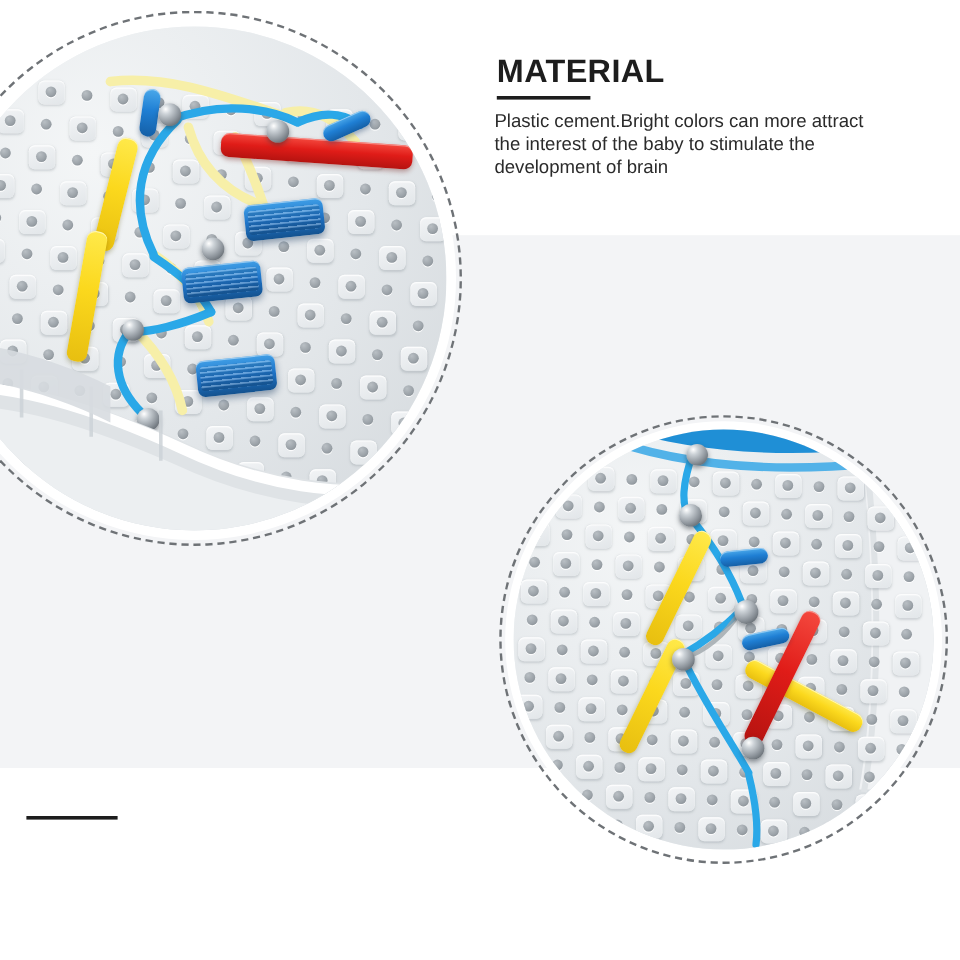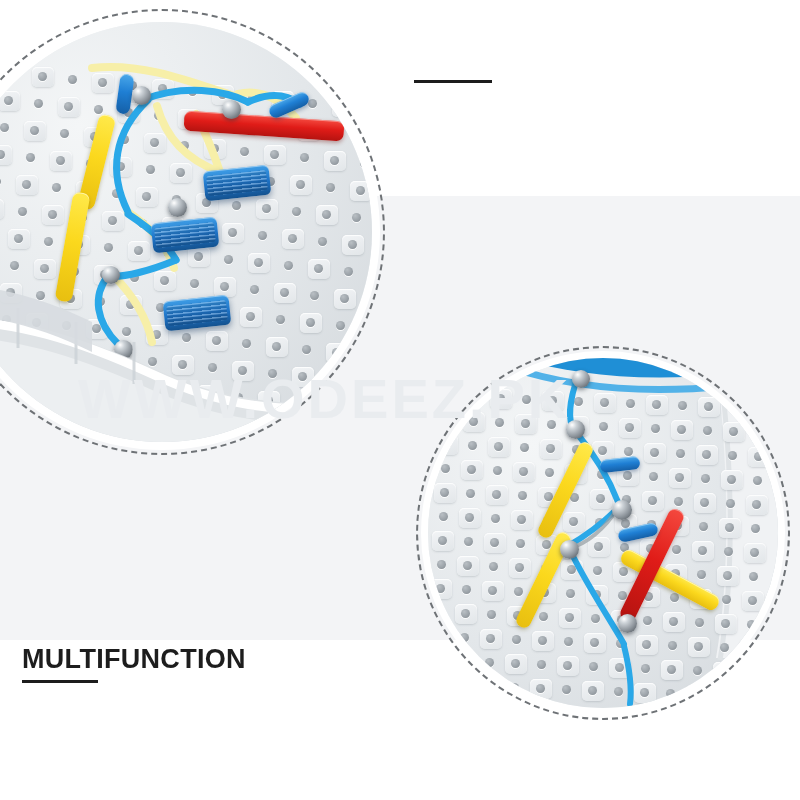--- a/index.html
+++ b/index.html
@@ -700,21 +700,21 @@
 
       <div class="marble" style="left:144px;top:12px;width:18px;height:18px;"></div>
       <div class="marble" style="left:138px;top:62px;width:19px;height:19px;"></div>
       <div class="marble" style="left:184px;top:142px;width:20px;height:20px;"></div>
       <div class="marble" style="left:132px;top:182px;width:19px;height:19px;"></div>
       <div class="marble" style="left:190px;top:256px;width:19px;height:19px;"></div>
     </div>
   </div>
   <div class="photo-ring" id="circle2-ring"></div>
 
-  <div class="watermark">WWW.ODEEZ.PK</div>
-
+
+  <div class="headline" id="material-head">MATERIAL</div>
   <div class="rule" id="material-rule"></div>
-
-  <div class="headline" id="multi-head">MULTIFUNCTION</div>
+  <div class="body-copy" id="material-copy">Plastic cement.Bright colors can more attract the interest of the baby to stimulate the development of brain</div>
+
   <div class="rule" id="multi-rule"></div>
 
 
 </div>
 
 </body></html>

